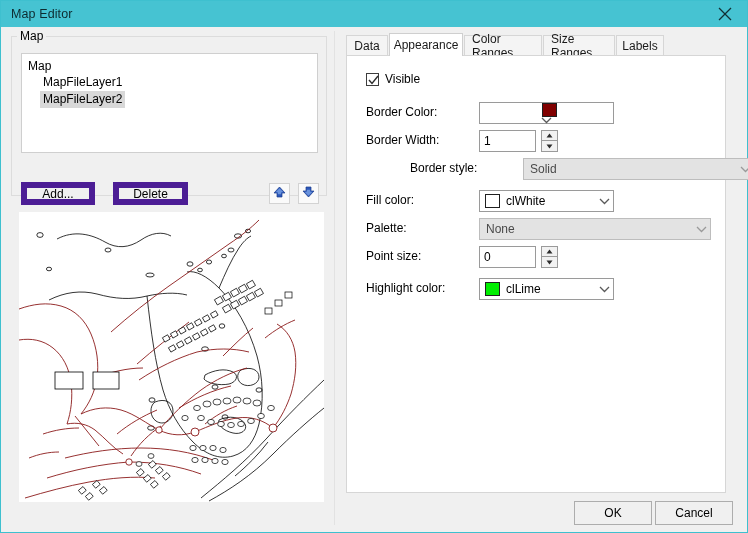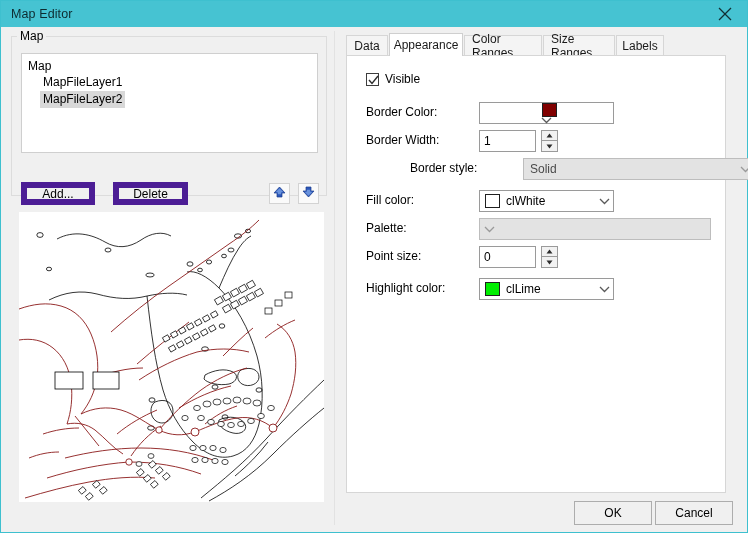--- a/index.html
+++ b/index.html
@@ -380,20 +380,21 @@
           <svg width="11" height="7" viewBox="0 0 11 7" aria-hidden="true">
             <polyline points="1,1 5.5,5.5 10,1" fill="none" stroke="#5a5a5a" stroke-width="1.3"></polyline>
           </svg>
         </span>
       </div>
     </div>
 
     <div class="frow" style="top:162px;width:345px;text-decoration:underline;">
       <span class="flabel">Palette:</span>
       <div class="combo disabled" style="left:113px;top:0;width:232px;">
+        <span class="combo-text" style="margin-left:6px;">None</span>
         <span class="combo-arrow">
           <svg width="11" height="7" viewBox="0 0 11 7" aria-hidden="true">
             <polyline points="1,1 5.5,5.5 10,1" fill="none" stroke="#9a9a9a" stroke-width="1.3"></polyline>
           </svg>
         </span>
       </div>
     </div>
 
     <div class="frow" style="top:190px;width:345px;">
       <span class="flabel">Point size:</span>

